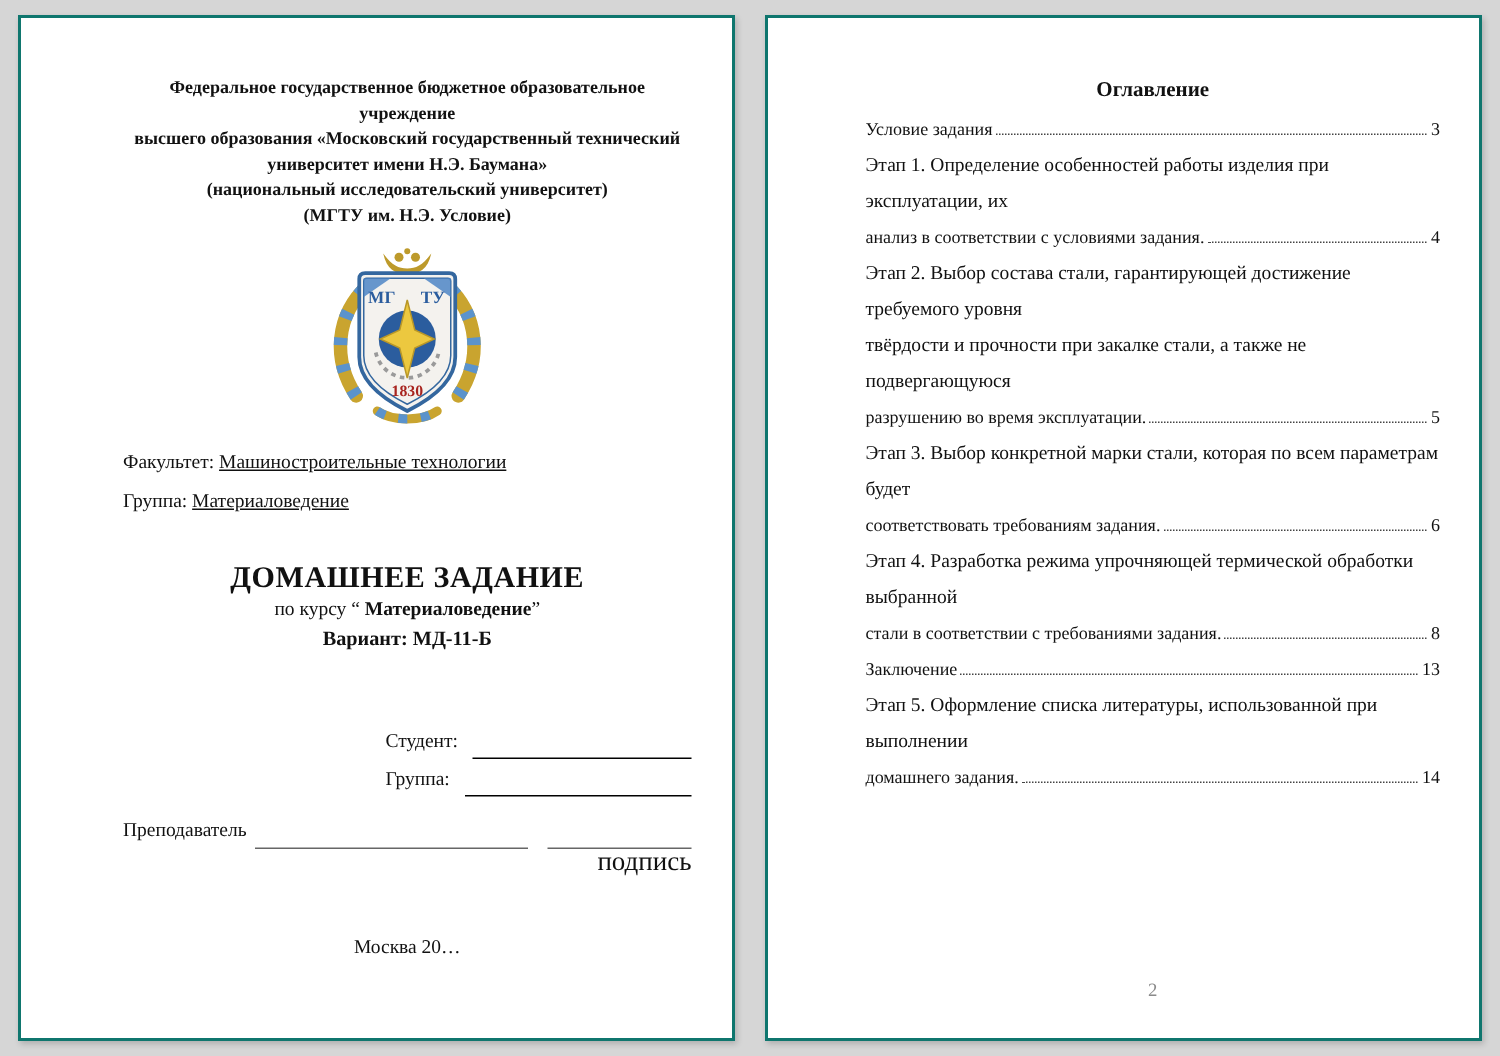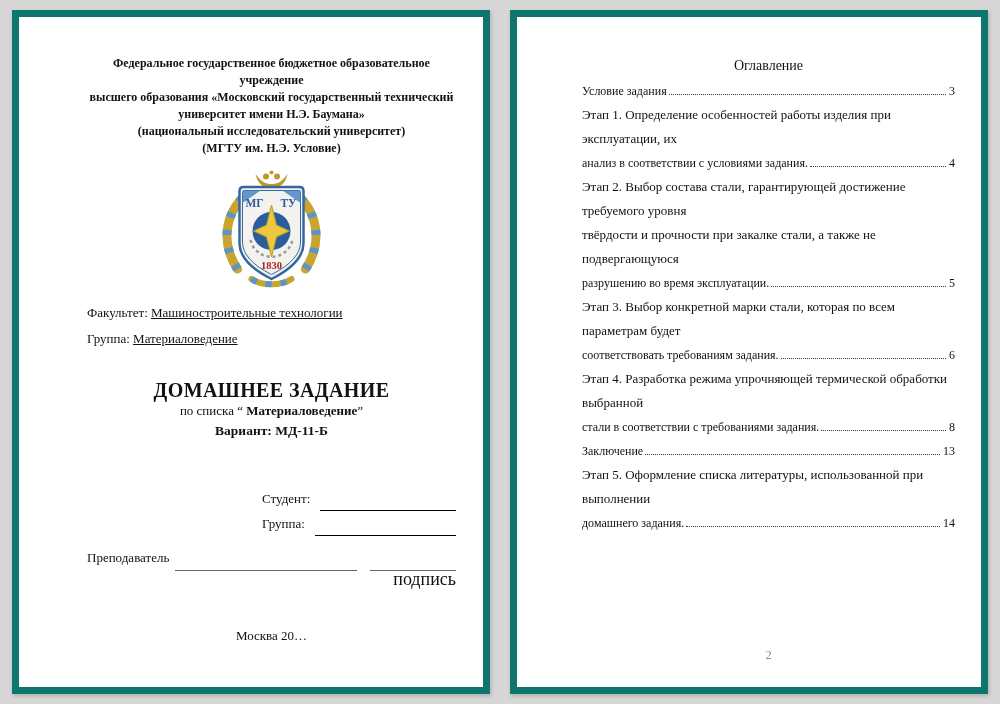--- a/index.html
+++ b/index.html
@@ -8,21 +8,21 @@
     background:#d6d6d6;
     font-family:"Liberation Serif","DejaVu Serif",serif;
     color:#111;
   }
   .stage{
     width:1000px;height:704px;box-sizing:border-box;
     padding:10px 12px;display:flex;gap:20px;
   }
   .page{
     width:478px;height:684px;box-sizing:border-box;
-    background:#ffffff;border:7px solid #0f766e;
+    background:#ffffff;border:2px solid #0f766e;
     box-shadow:1px 2px 4px rgba(0,0,0,0.18);
     position:relative;
   }
   
   .page-left{padding:38px 27px 0 68px;}
   .doc-header{
     text-align:center;font-weight:bold;font-size:12px;line-height:17px;
   }
   .emblem-wrap{margin-top:12px;display:flex;justify-content:center;height:122px;}
   .field-rows{margin-top:9px;font-size:13px;line-height:26px;}
@@ -41,21 +41,21 @@
   .teacher-row .lbl{font-size:13px;line-height:17px;width:88px;white-space:nowrap;}
   .teacher-row .blank1{width:182px;border-bottom:1px solid #666;height:21px;}
   .teacher-row .gap{width:13px;}
   .teacher-row .blank2{flex:1;border-bottom:1px solid #666;height:21px;}
   .sig-row{display:flex;}
   .sig-row .spacer{width:283px;}
   .sig-caption{flex:1;text-align:right;font-size:18px;line-height:17px;font-family:Liberation Serif, serif;}
   .city-line{margin-top:40px;text-align:center;font-size:13px;}
   
   .page-right{padding:38px 26px 0 65px;}
-  .toc-title{text-align:center;font-weight:normal;font-size:14px;line-height:22px;margin-bottom:2px;}
+  .toc-title{text-align:center;font-weight:bold;font-size:14px;line-height:22px;margin-bottom:2px;}
   .toc-text{font-size:13px;line-height:24px;}
   .toc-last{display:flex;align-items:baseline;font-size:12px;line-height:24px;}
   .toc-label{white-space:nowrap;}
   .toc-dots{flex:1;border-bottom:1.5px dotted #444;margin:0 3px 4px 2px;min-width:12px;}
   .toc-page{white-space:nowrap;}
   .page-number{
     position:absolute;left:65px;right:26px;bottom:24px;
     text-align:center;font-size:12.5px;color:#8a8a8a;
   }
   
@@ -121,21 +121,21 @@
       </div>
       <div>
         <span>Группа:</span>
         <span class="val">Материаловедение</span>
       </div>
     </div>
 
     <div class="title-block">
       <div class="hw-title">ДОМАШНЕЕ ЗАДАНИЕ</div>
       <div class="course-line">
-        <span>по списка “</span>
+        <span>по курсу “</span>
         <span class="course-name">Материаловедение</span><span>”</span>
       </div>
       <div class="variant-line">Вариант: МД-11-Б</div>
     </div>
 
     <div class="student-block">
       <div class="fill-row">
         <span class="lbl">Студент:</span>
         <span class="blank"></span>
       </div>

